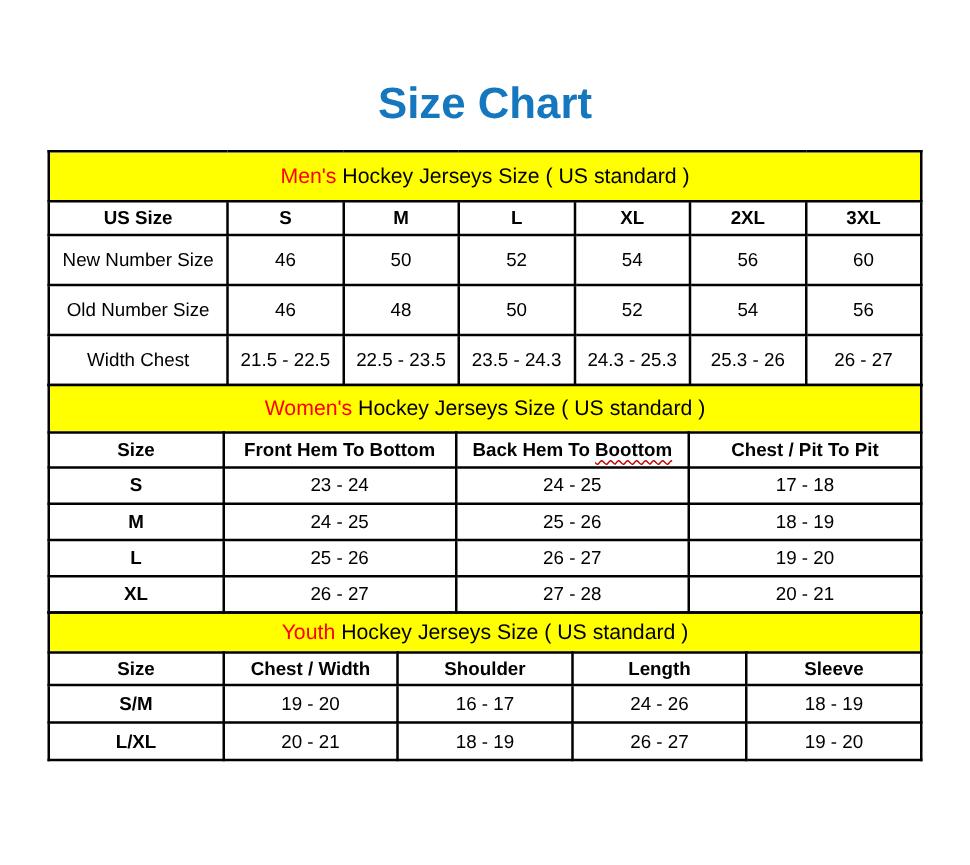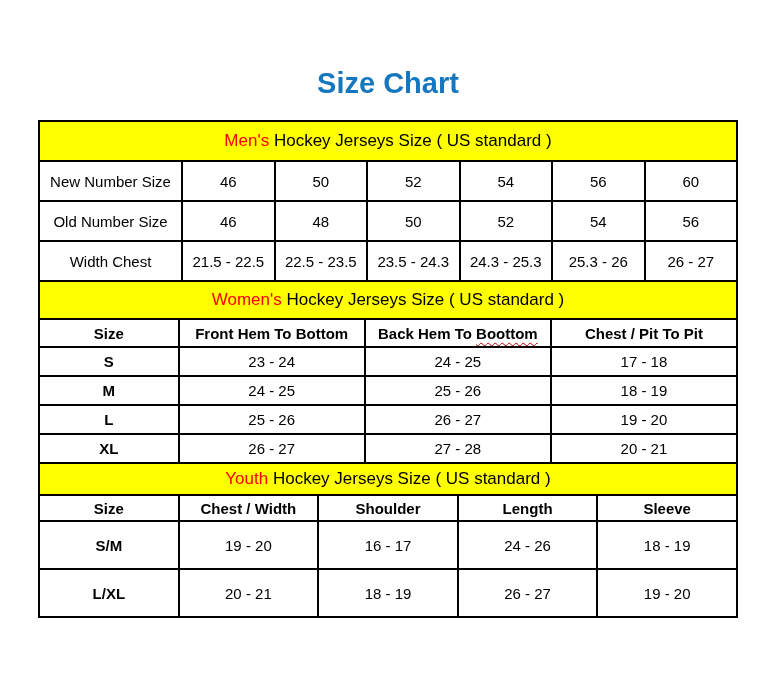--- a/index.html
+++ b/index.html
@@ -11,21 +11,21 @@
     width: 776px;
     height: 692px;
     overflow: hidden;
     font-family: "Liberation Sans", sans-serif;
     color: #000;
   }
   h1.page-title {
     margin: 68px 0 0 0;
     text-align: center;
     color: #1577BE;
-    font-size: 29px;
+    font-size: 35px;
     line-height: 30px;
     font-weight: bold;
   }
   .tables {
     width: 700px;
     margin: 22px 0 0 38px;
   }
   table.size-table {
     border-collapse: collapse;
     width: 100%;
@@ -54,21 +54,21 @@
   .size-table td { font-weight: normal; }
   .womens td.rowlabel, .youth td.rowlabel { font-weight: bold; }
   .mens td.rowlabel { font-weight: normal; }
 
   .mens  tr { height: 40px; }
   .mens  .band-row { height: 40px; }
   .mens  .head-row { height: 27px; }
   .womens tr { height: 29px; }
   .womens .band-row { height: 38px; }
   .womens .head-row { height: 28px; }
-  .youth tr { height: 48px; }
+  .youth tr { height: 30px; }
   .youth .band-row { height: 32px; }
   .youth .head-row { height: 26px; }
 
   .squiggle {
     text-decoration: underline;
     text-decoration-style: wavy;
     text-decoration-color: #C00000;
     text-decoration-thickness: 1px;
     text-underline-offset: 3px;
     text-align: right;
@@ -87,20 +87,29 @@
         <col style="width: 13.25%;">
         <col style="width: 13.25%;">
         <col style="width: 13.25%;">
         <col style="width: 13.25%;">
         <col style="width: 13.25%;">
       </colgroup>
       <tbody>
         <tr class="band-row">
           <td colspan="7" class="band"><span class="hl">Men's</span><span> Hockey Jerseys Size ( US standard )</span></td>
         </tr>
+        <tr class="head-row">
+          <th>US Size</th>
+          <th>S</th>
+          <th>M</th>
+          <th>L</th>
+          <th>XL</th>
+          <th>2XL</th>
+          <th>3XL</th>
+        </tr>
         <tr>
           <td class="rowlabel">New Number Size</td>
           <td>46</td>
           <td>50</td>
           <td>52</td>
           <td>54</td>
           <td>56</td>
           <td>60</td>
         </tr>
         <tr>

